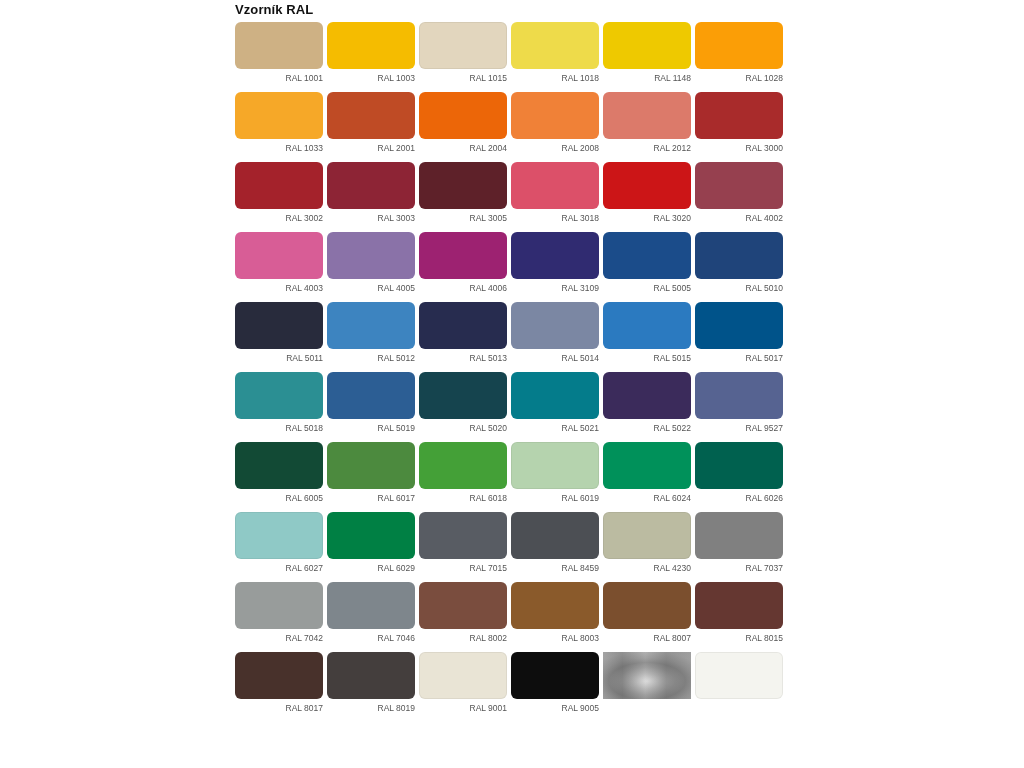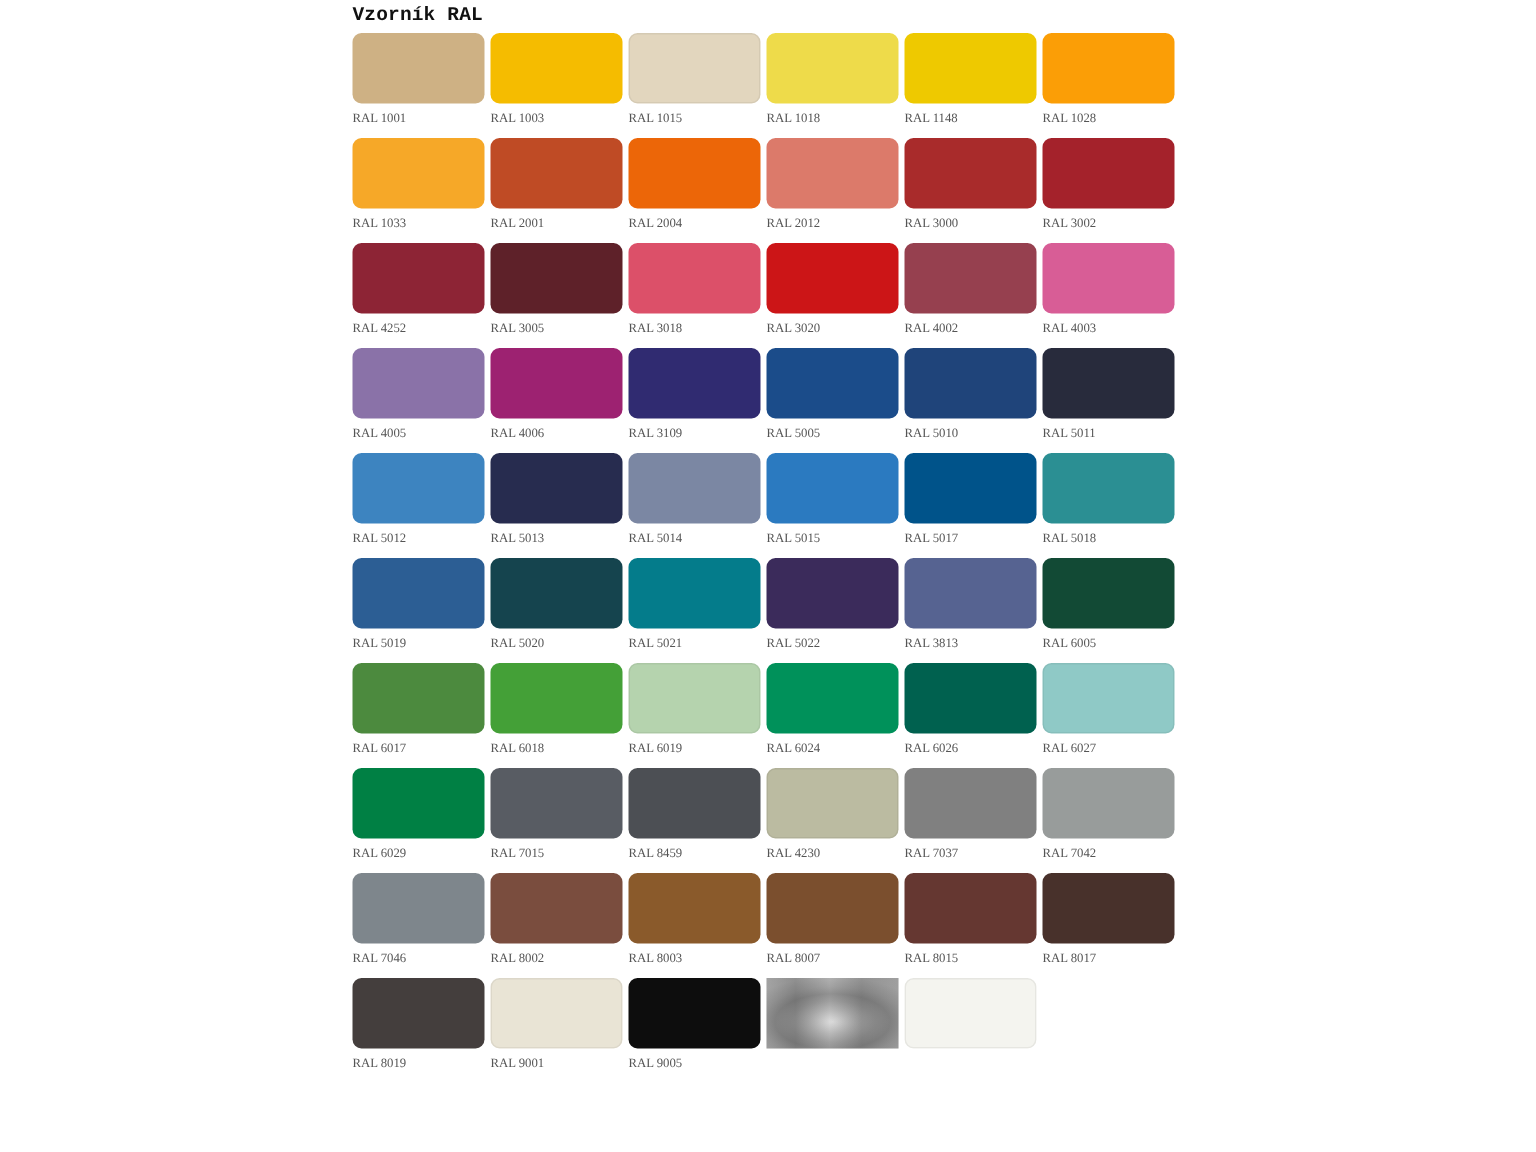--- a/index.html
+++ b/index.html
@@ -28,21 +28,20 @@
     width: 556px;
   }
   #palette-title {
     font-size: 13px;
     font-weight: bold;
     color: #111111;
     letter-spacing: 0.1px;
     line-height: 16px;
     margin: 0 0 4px 0;
     padding: 0;
-    font-family: Liberation Mono, monospace;
   }
   #swatch-grid {
     display: flex;
     flex-wrap: wrap;
     width: 556px;
     margin: 0;
     padding: 0;
     align-content: flex-start;
   }
   .swatch-cell {
@@ -69,24 +68,24 @@
     background-blend-mode: multiply;
   }
   .swatch-chip.light-edge {
     box-shadow: inset 0 0 0 1px rgba(0,0,0,0.055);
   }
   .swatch-label {
     display: block;
     font-size: 8.5px;
     line-height: 12px;
     color: #555555;
-    text-align: left;
+    text-align: right;
     margin-top: 3px;
     white-space: nowrap;
-    font-family: Liberation Serif, serif;
+    font-family: Liberation Sans, sans-serif;
   }
 </style>
 </head>
 <body>
 
 <div id="page">
 
   <section id="palette-wrap">
 
     <h1 id="palette-title">Vzorník RAL</h1>
@@ -122,34 +121,38 @@
         </div>
         <div class="swatch-cell">
           <div class="swatch-chip" title="RAL 2001" style="background-color: rgb(191, 75, 37);"></div>
           <span class="swatch-label">RAL 2001</span>
         </div>
         <div class="swatch-cell">
           <div class="swatch-chip" title="RAL 2004" style="background-color: rgb(236, 102, 8);"></div>
           <span class="swatch-label">RAL 2004</span>
         </div>
         <div class="swatch-cell">
+          <div class="swatch-chip" title="RAL 2008" style="background-color: rgb(240, 129, 55);"></div>
+          <span class="swatch-label">RAL 2008</span>
+        </div>
+        <div class="swatch-cell">
           <div class="swatch-chip" title="RAL 2012" style="background-color: rgb(220, 122, 106);"></div>
           <span class="swatch-label">RAL 2012</span>
         </div>
         <div class="swatch-cell">
           <div class="swatch-chip" title="RAL 3000" style="background-color: rgb(169, 43, 43);"></div>
           <span class="swatch-label">RAL 3000</span>
         </div>
         <div class="swatch-cell">
           <div class="swatch-chip" title="RAL 3002" style="background-color: rgb(164, 34, 43);"></div>
           <span class="swatch-label">RAL 3002</span>
         </div>
         <div class="swatch-cell">
           <div class="swatch-chip" title="RAL 3003" style="background-color: rgb(141, 36, 53);"></div>
-          <span class="swatch-label">RAL 4252</span>
+          <span class="swatch-label">RAL 3003</span>
         </div>
         <div class="swatch-cell">
           <div class="swatch-chip" title="RAL 3005" style="background-color: rgb(94, 33, 41);"></div>
           <span class="swatch-label">RAL 3005</span>
         </div>
         <div class="swatch-cell">
           <div class="swatch-chip" title="RAL 3018" style="background-color: rgb(220, 80, 105);"></div>
           <span class="swatch-label">RAL 3018</span>
         </div>
         <div class="swatch-cell">
@@ -223,21 +226,21 @@
         <div class="swatch-cell">
           <div class="swatch-chip" title="RAL 5021" style="background-color: rgb(4, 124, 139);"></div>
           <span class="swatch-label">RAL 5021</span>
         </div>
         <div class="swatch-cell">
           <div class="swatch-chip" title="RAL 5022" style="background-color: rgb(59, 43, 91);"></div>
           <span class="swatch-label">RAL 5022</span>
         </div>
         <div class="swatch-cell">
           <div class="swatch-chip" title="RAL 5023" style="background-color: rgb(86, 99, 145);"></div>
-          <span class="swatch-label">RAL 3813</span>
+          <span class="swatch-label">RAL 9527</span>
         </div>
         <div class="swatch-cell">
           <div class="swatch-chip" title="RAL 6005" style="background-color: rgb(18, 74, 53);"></div>
           <span class="swatch-label">RAL 6005</span>
         </div>
         <div class="swatch-cell">
           <div class="swatch-chip" title="RAL 6017" style="background-color: rgb(76, 138, 62);"></div>
           <span class="swatch-label">RAL 6017</span>
         </div>
         <div class="swatch-cell">

